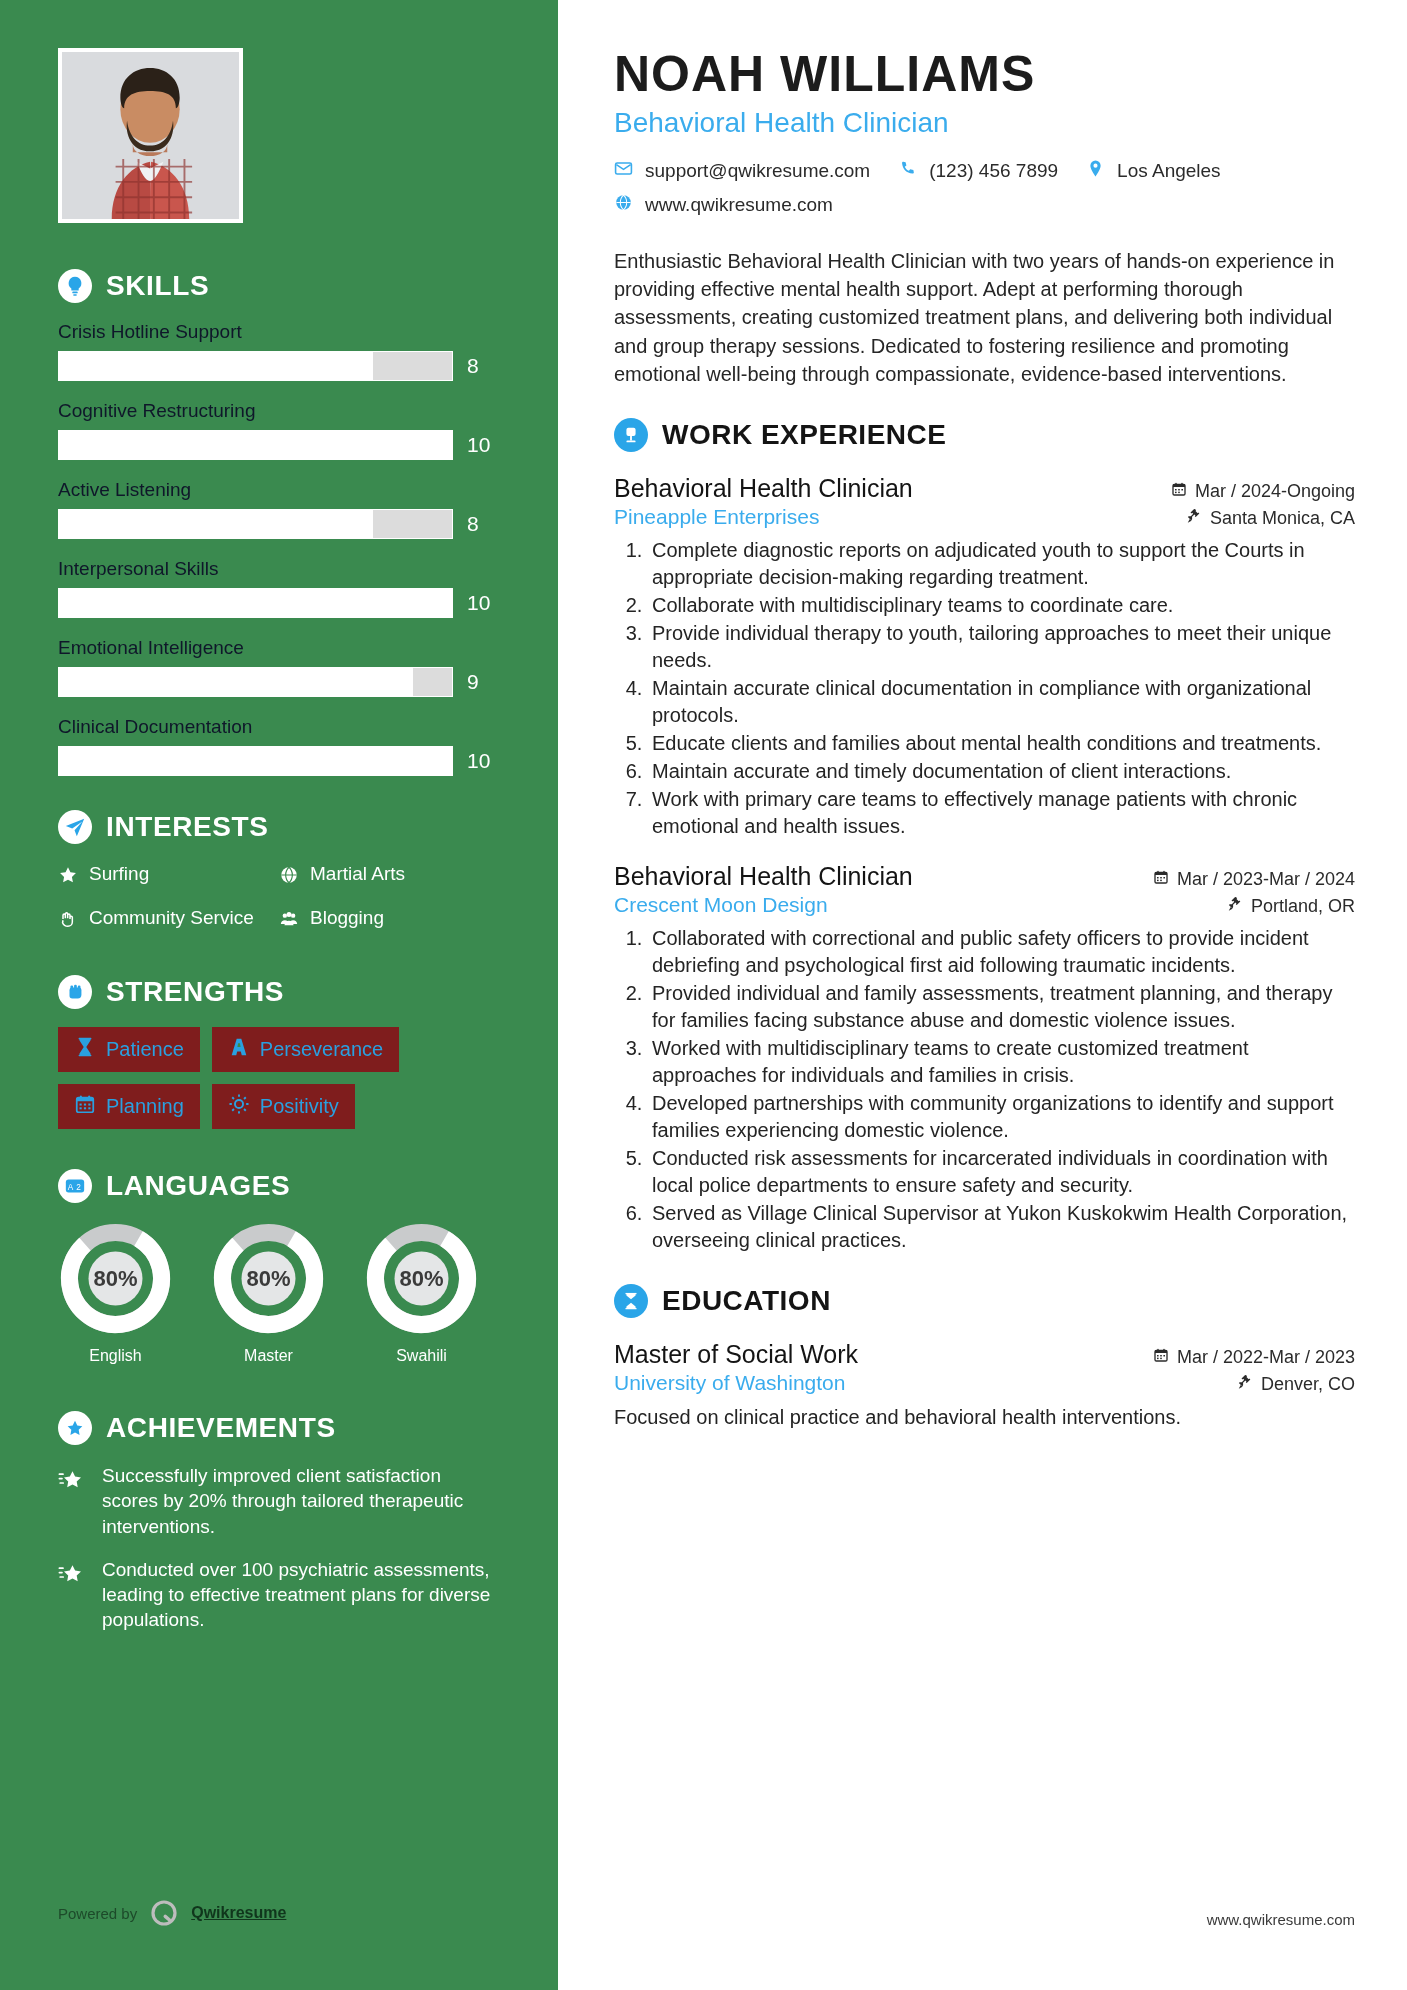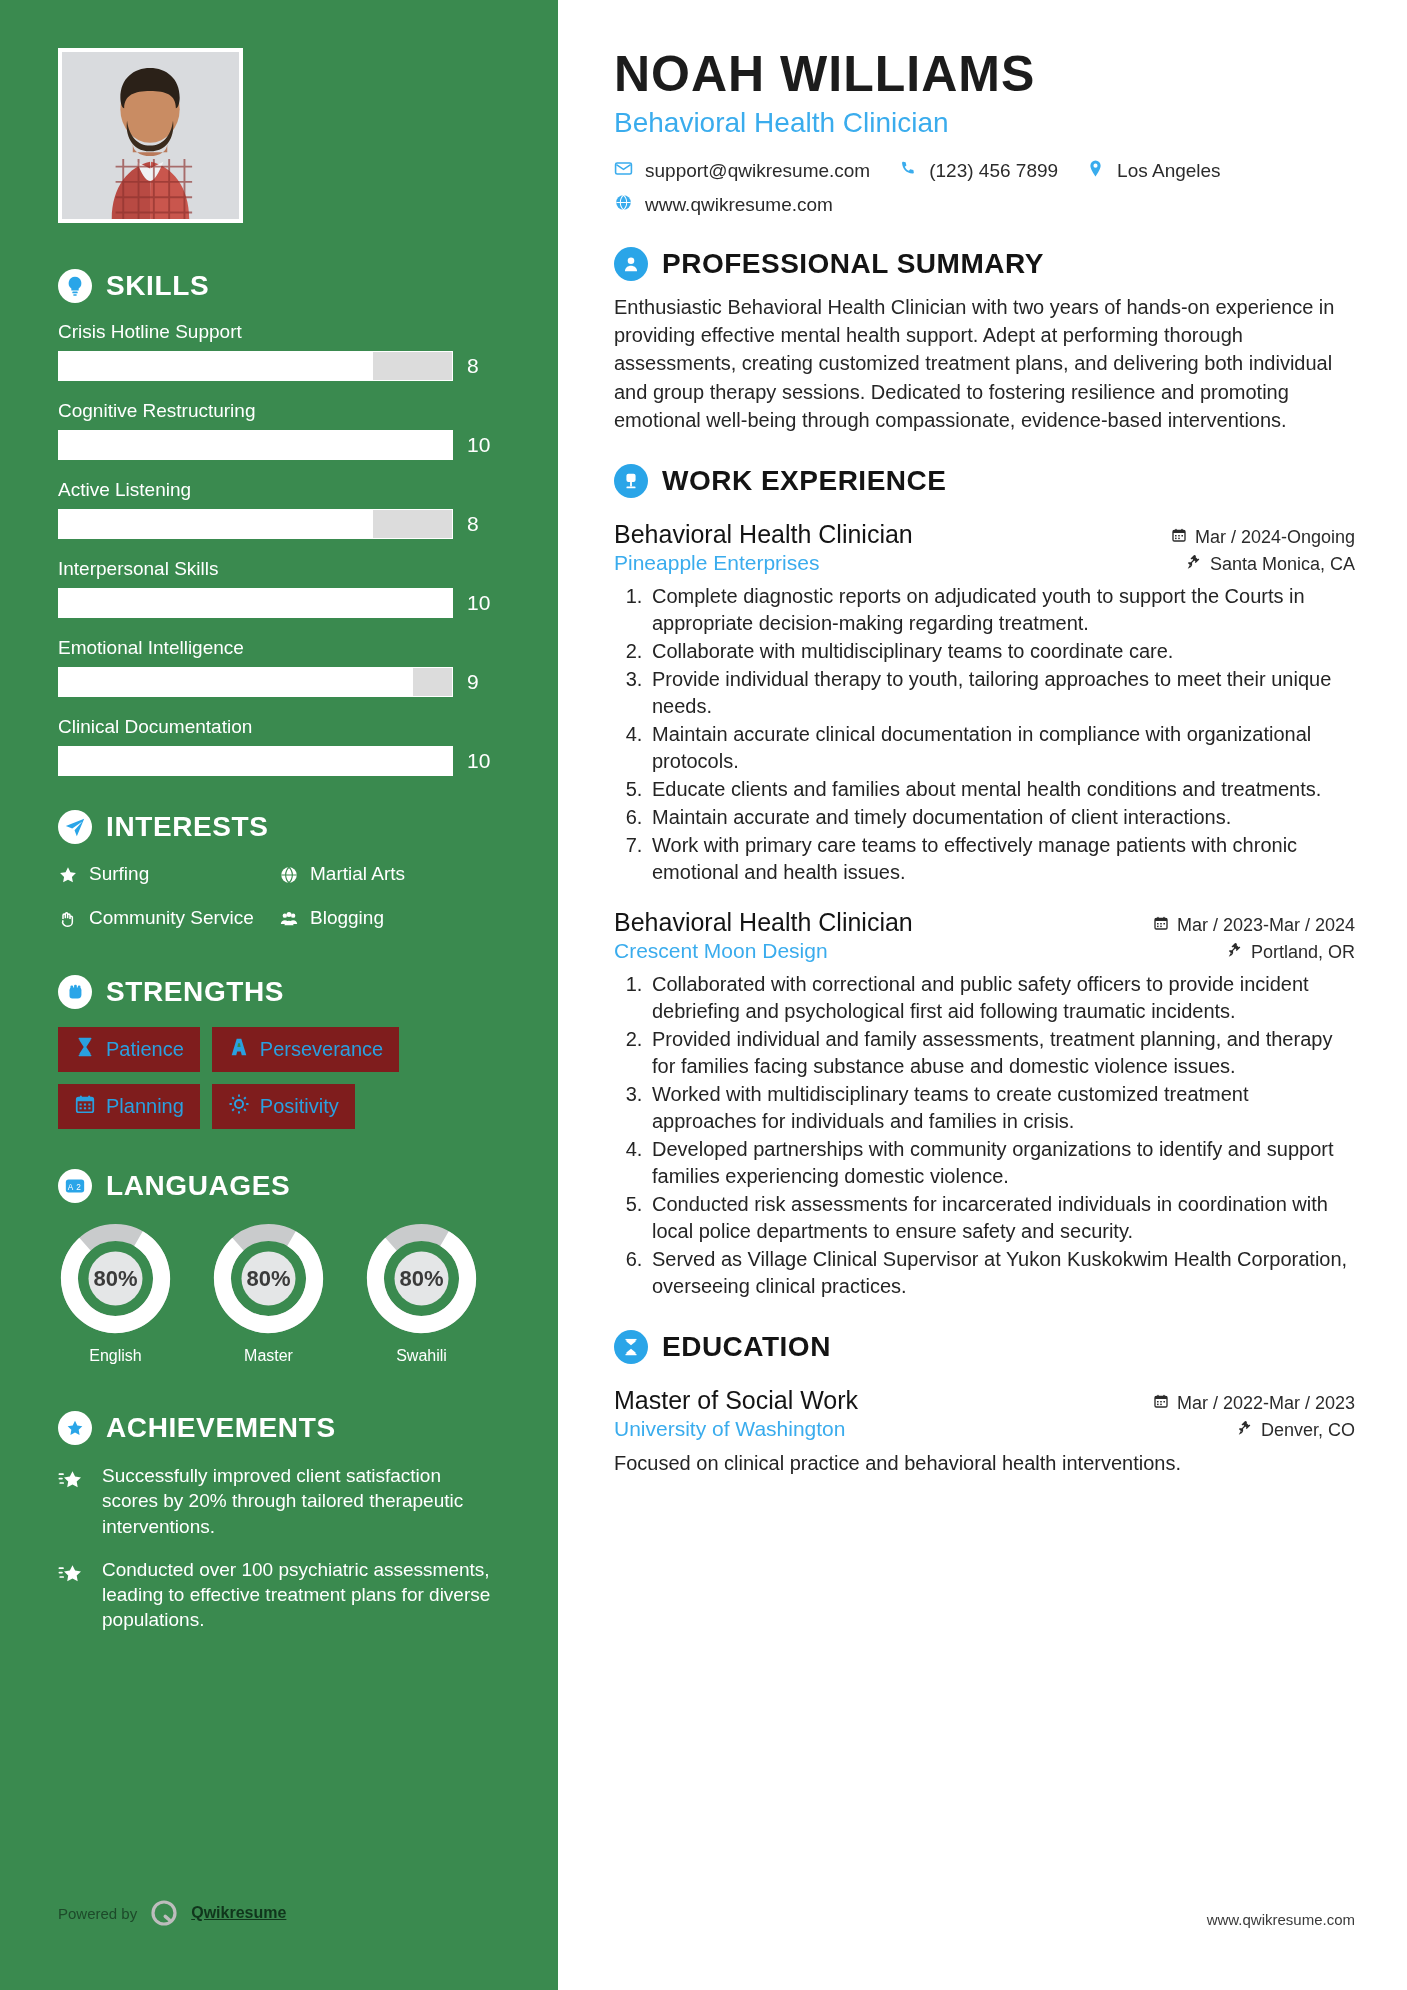--- a/index.html
+++ b/index.html
@@ -39,21 +39,21 @@
     display:flex; align-items:center; justify-content:center;
     flex:0 0 34px;
   }
   .sec-badge svg { width:22px; height:22px; display:block; }
   .sec-title {
     font-size:28px; font-weight:bold; letter-spacing:0.6px; color:#ffffff;
   }
 
   
   .skill { margin-bottom:19px; }
-  .skill-name { font-size:19px; color:#ffffff; margin-bottom:8px; font-weight:400; }
+  .skill-name { font-size:19px; color:#0f172a; margin-bottom:8px; font-weight:400; }
   .skill-row { display:flex; align-items:center; gap:14px; }
   .skill-track {
     flex:0 0 395px; height:30px; background:#dcdcdc;
     border:1px solid #ffffff;
     position:relative; overflow:hidden;
   }
   .skill-fill { height:100%; background:#ffffff; }
   .skill-val { font-size:21px; color:#ffffff; font-weight:400; }
 
   
@@ -457,29 +457,20 @@
           <span><svg viewBox="0 0 24 24">
                 <circle cx="12" cy="12" r="9.2" fill="#3aaced"></circle>
                 <path d="M12 2.8c2.6 2.3 4 5.6 4 9.2s-1.4 6.9-4 9.2c-2.6-2.3-4-5.6-4-9.2s1.4-6.9 4-9.2zM3 12h18" stroke="#ffffff" stroke-width="1.3" fill="none"></path>
               </svg></span>
           <span>www.qwikresume.com</span>
         </span>
       </div>
     </div>
 
     <section class="r-sec">
-      <div class="r-sec-head">
-        <span class="r-badge">
-          <svg viewBox="0 0 24 24">
-              <circle cx="12" cy="8.4" r="3.6" fill="#ffffff"></circle>
-              <path fill="#ffffff" d="M5.4 20c0-3.7 3-6 6.6-6s6.6 2.3 6.6 6z"></path>
-            </svg>
-        </span>
-        <span class="r-title">PROFESSIONAL SUMMARY</span>
-      </div>
       <p class="summary">Enthusiastic Behavioral Health Clinician with two years of hands-on experience in providing effective mental health support. Adept at performing thorough assessments, creating customized treatment plans, and delivering both individual and group therapy sessions. Dedicated to fostering resilience and promoting emotional well-being through compassionate, evidence-based interventions.</p>
     </section>
 
     <section class="r-sec">
       <div class="r-sec-head">
         <span class="r-badge">
           <svg viewBox="0 0 24 24">
               <rect x="7" y="4" width="10" height="9" rx="2.2" fill="#ffffff"></rect>
               <rect x="11" y="13" width="2" height="5" fill="#ffffff"></rect>
               <rect x="7" y="18" width="10" height="2" rx="1" fill="#ffffff"></rect>

